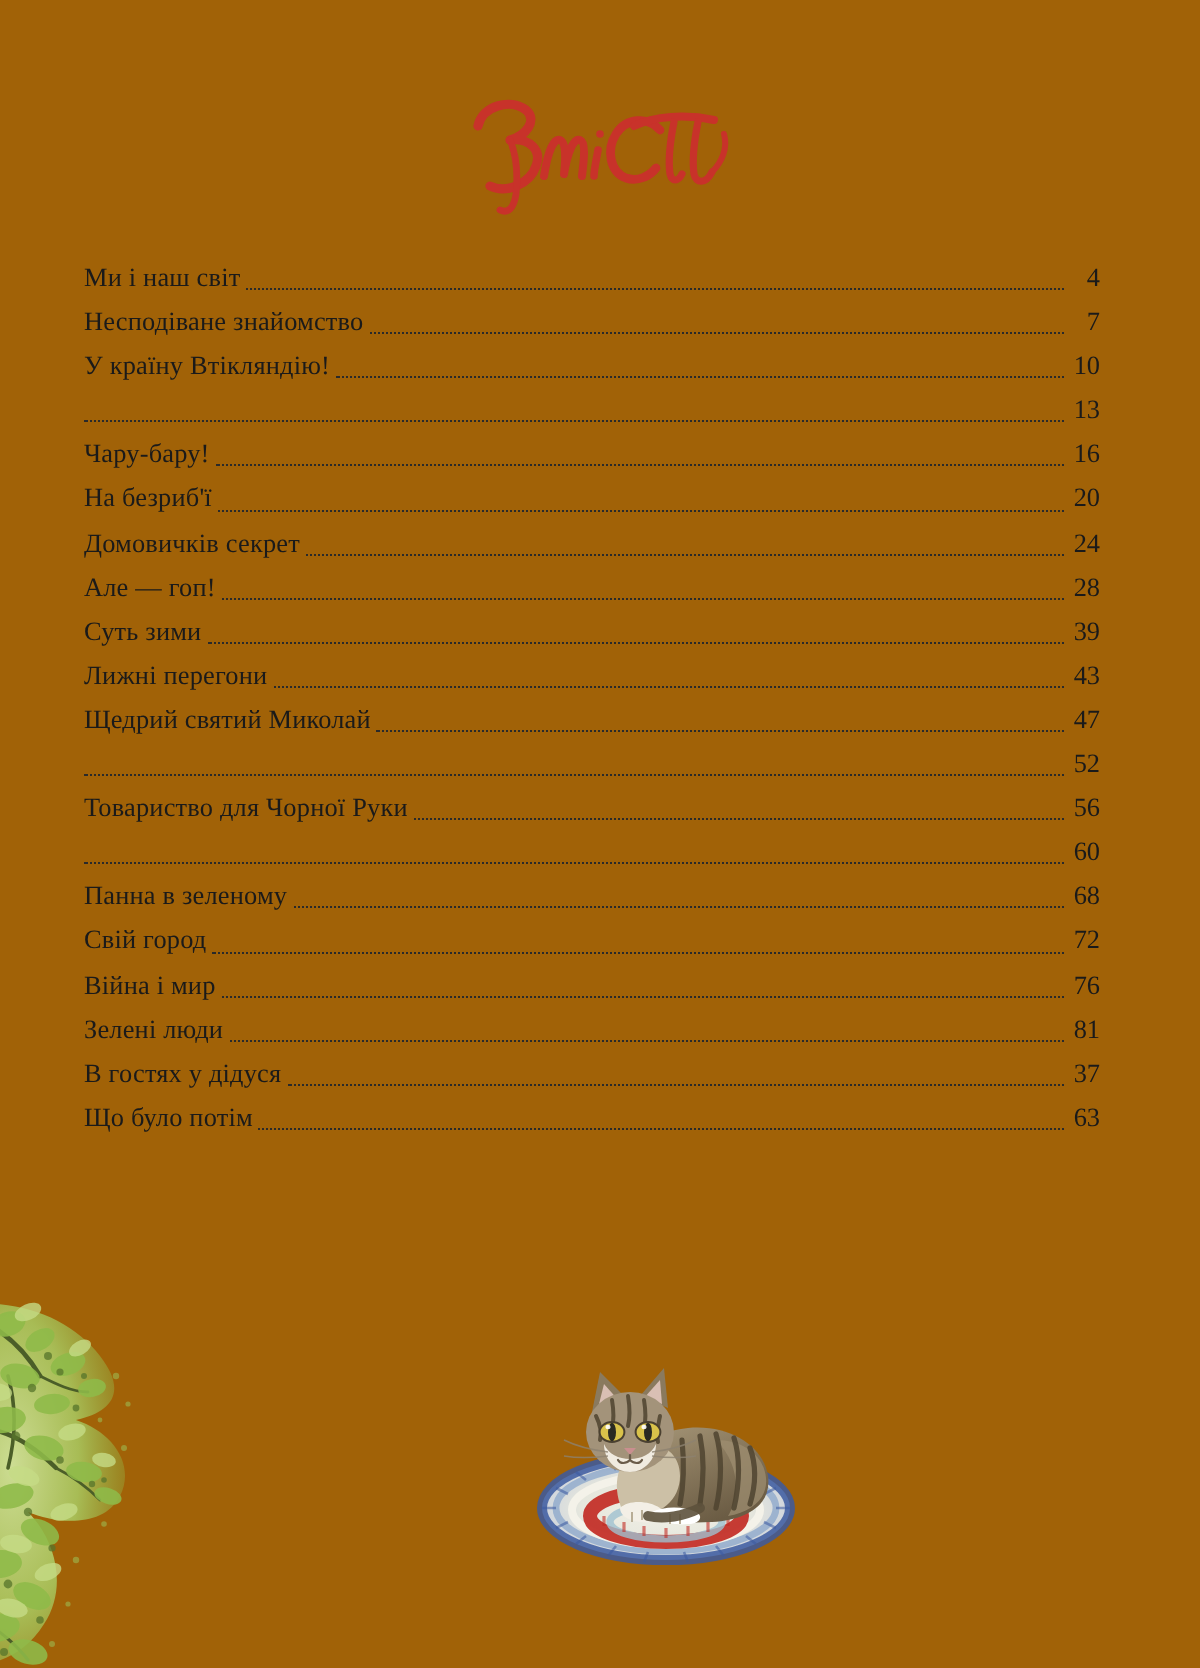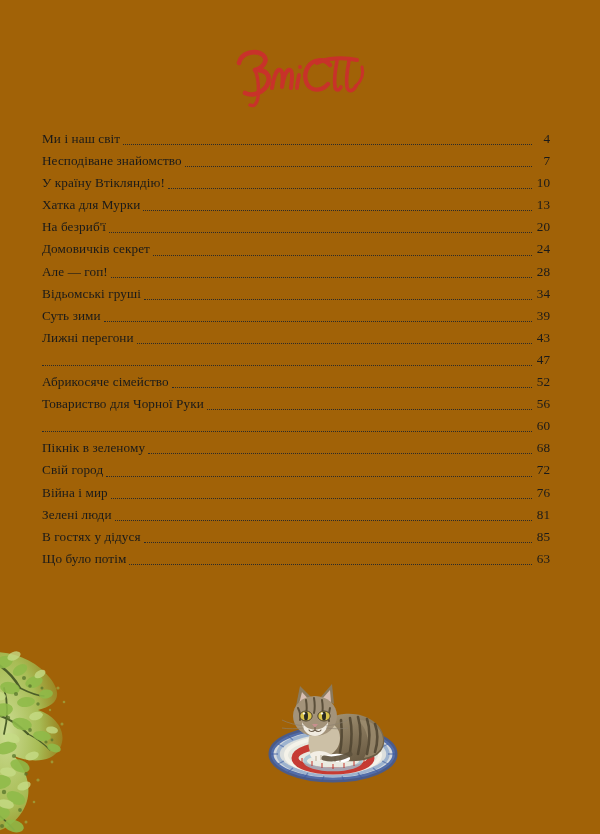--- a/index.html
+++ b/index.html
@@ -145,87 +145,86 @@
       <span class="toc-page">7</span>
     </div>
 
     <div class="toc-entry">
       <span class="toc-title">У країну Втікляндію!</span>
       <span class="toc-dots"></span>
       <span class="toc-page">10</span>
     </div>
 
     <div class="toc-entry">
-      <span class="toc-title">Хатка для Мурки</span>
       <span class="toc-dots"></span>
       <span class="toc-page">13</span>
     </div>
 
+    <div class="toc-entry">
+      <span class="toc-title">Чару-бару!</span>
+      <span class="toc-dots"></span>
+      <span class="toc-page">16</span>
+    </div>
 
     <div class="toc-entry">
       <span class="toc-title">На безриб'ї</span>
       <span class="toc-dots"></span>
       <span class="toc-page">20</span>
     </div>
 
     <div class="toc-entry">
       <span class="toc-title">Домовичків секрет</span>
       <span class="toc-dots"></span>
       <span class="toc-page">24</span>
     </div>
 
     <div class="toc-entry">
       <span class="toc-title">Але — гоп!</span>
       <span class="toc-dots"></span>
       <span class="toc-page">28</span>
     </div>
 
-    <div class="toc-entry">
-      <span class="toc-title">Відьомські груші</span>
-      <span class="toc-dots"></span>
-      <span class="toc-page">34</span>
-    </div>
 
     <div class="toc-entry">
       <span class="toc-title">Суть зими</span>
       <span class="toc-dots"></span>
       <span class="toc-page">39</span>
     </div>
 
     <div class="toc-entry">
       <span class="toc-title">Лижні перегони</span>
       <span class="toc-dots"></span>
       <span class="toc-page">43</span>
     </div>
 
     <div class="toc-entry">
+      <span class="toc-title">Щедрий святий Миколай</span>
       <span class="toc-dots"></span>
       <span class="toc-page">47</span>
     </div>
 
     <div class="toc-entry">
-      <span class="toc-title">Абрикосяче сімейство</span>
       <span class="toc-dots"></span>
       <span class="toc-page">52</span>
     </div>
 
     <div class="toc-entry">
       <span class="toc-title">Товариство для Чорної Руки</span>
       <span class="toc-dots"></span>
       <span class="toc-page">56</span>
     </div>
 
     <div class="toc-entry">
       <span class="toc-dots"></span>
       <span class="toc-page">60</span>
     </div>
 
 
     <div class="toc-entry">
-      <span class="toc-title">Пікнік в зеленому</span>
+      <span class="toc-title">Панна в зеленому</span>
       <span class="toc-dots"></span>
       <span class="toc-page">68</span>
     </div>
 
     <div class="toc-entry">
       <span class="toc-title">Свій город</span>
       <span class="toc-dots"></span>
       <span class="toc-page">72</span>
     </div>
 
@@ -237,21 +236,21 @@
 
     <div class="toc-entry">
       <span class="toc-title">Зелені люди</span>
       <span class="toc-dots"></span>
       <span class="toc-page">81</span>
     </div>
 
     <div class="toc-entry">
       <span class="toc-title">В гостях у дідуся</span>
       <span class="toc-dots"></span>
-      <span class="toc-page">85</span>
+      <span class="toc-page">37</span>
     </div>
 
     <div class="toc-entry">
       <span class="toc-title">Що було потім</span>
       <span class="toc-dots"></span>
       <span class="toc-page">63</span>
     </div>
 
   </div>
 

